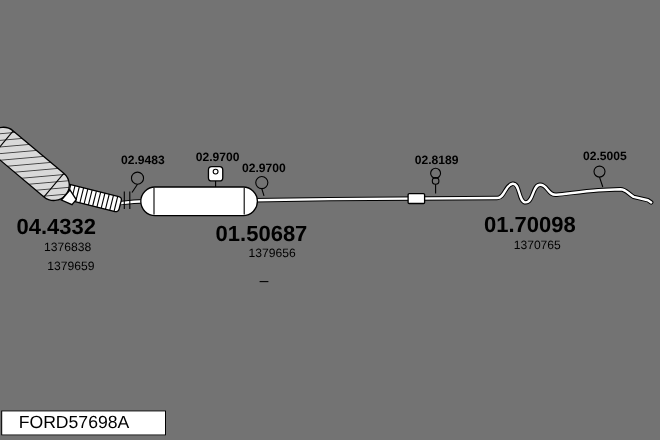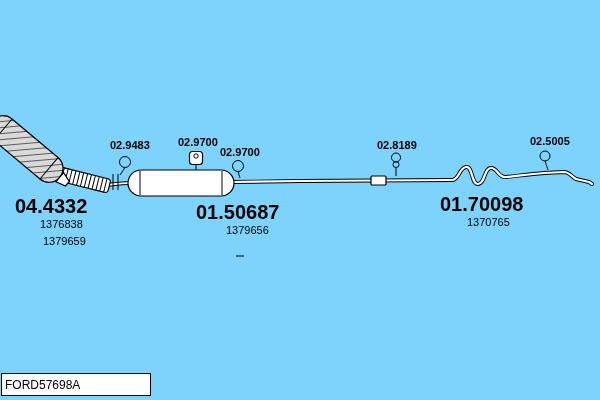--- a/index.html
+++ b/index.html
@@ -1,20 +1,20 @@
 <!DOCTYPE html>
 <html><head>
 <meta charset="utf-8">
 <style>
   html, body { margin: 0; padding: 0; background: #fff; }
   .screen {
     position: relative;
     width: 600px;
     height: 400px;
-    background: #7dd3fc;
+    background: #737373;
     overflow: hidden;
     font-family: "Liberation Sans", sans-serif;
   }
   svg { position: absolute; left: 0; top: 0; }
   .lbl-small  { font-family: "Liberation Sans", sans-serif; font-size: 11px; font-weight: 700; fill: #000; }
   .lbl-part   { font-family: "Liberation Sans", sans-serif; font-size: 20px; font-weight: 700; fill: #000; }
   .lbl-ref    { font-family: "Liberation Sans", sans-serif; font-size: 11px; font-weight: 400; fill: #000; }
   .outline    { fill: #ffffff; stroke: #000; stroke-width: 1.2; }
   .thin       { stroke: #000; stroke-width: 1; fill: none; }
   .pipe-outer { stroke: #000; stroke-width: 4; fill: none; stroke-linecap: round; stroke-linejoin: round; }
@@ -22,22 +22,22 @@
   .code-box {
     position: absolute;
     left: 1px;
     top: 373px;
     width: 150px;
     height: 23px;
     border: 1px solid #000;
     box-sizing: border-box;
     display: flex;
     align-items: center;
-    padding-left: 3px;
-    font-size: 12px;
+    padding-left: 15px;
+    font-size: 16px;
     color: #000;
     background: #fff;
   }
 </style>
 </head>
 <body>
 
 <div class="screen">
 
   <svg width="600" height="400" viewBox="0 0 600 400">

